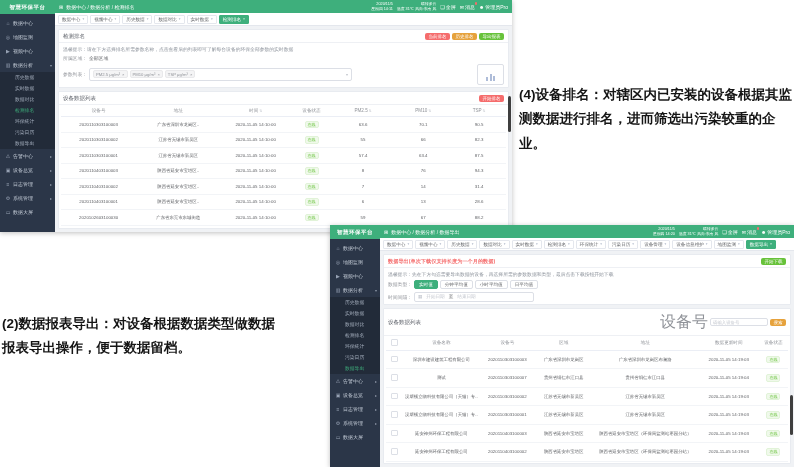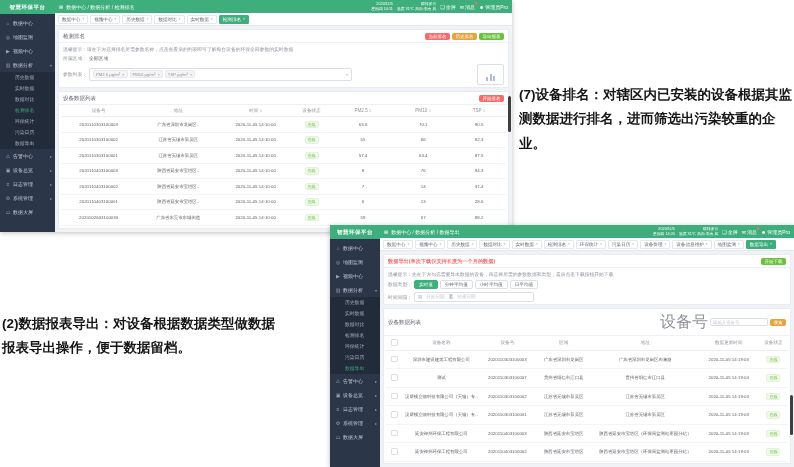--- a/index.html
+++ b/index.html
@@ -318,21 +318,21 @@
                   </tr>
                 </tbody>
               </table>
             </div>
         </div>
       </div>
     </div>
     <div class="vscroll" style="right:1px;top:96px;height:36px;"></div>
   </section>
 
-  <p class="note" id="note7">(7)设备排名：对辖区内已安装的设备根据其监测数据进行排名，进而筛选出污染较重的企业。</p>
+  <p class="note" id="note7">(4)设备排名：对辖区内已安装的设备根据其监测数据进行排名，进而筛选出污染较重的企业。</p>
   <p class="note" id="note8">(2)数据报表导出：对设备根据数据类型做数据报表导出操作，便于数据留档。</p>
 
   <section class="shot" id="shot-bottom">
     <aside class="sidebar">
       <div class="logo">智慧环保平台</div>
       <nav class="menu">
           <div class="menu-item">
             <span class="mi-icon icon">⌂</span>
             <span class="mi-label">数据中心</span>
           </div>

